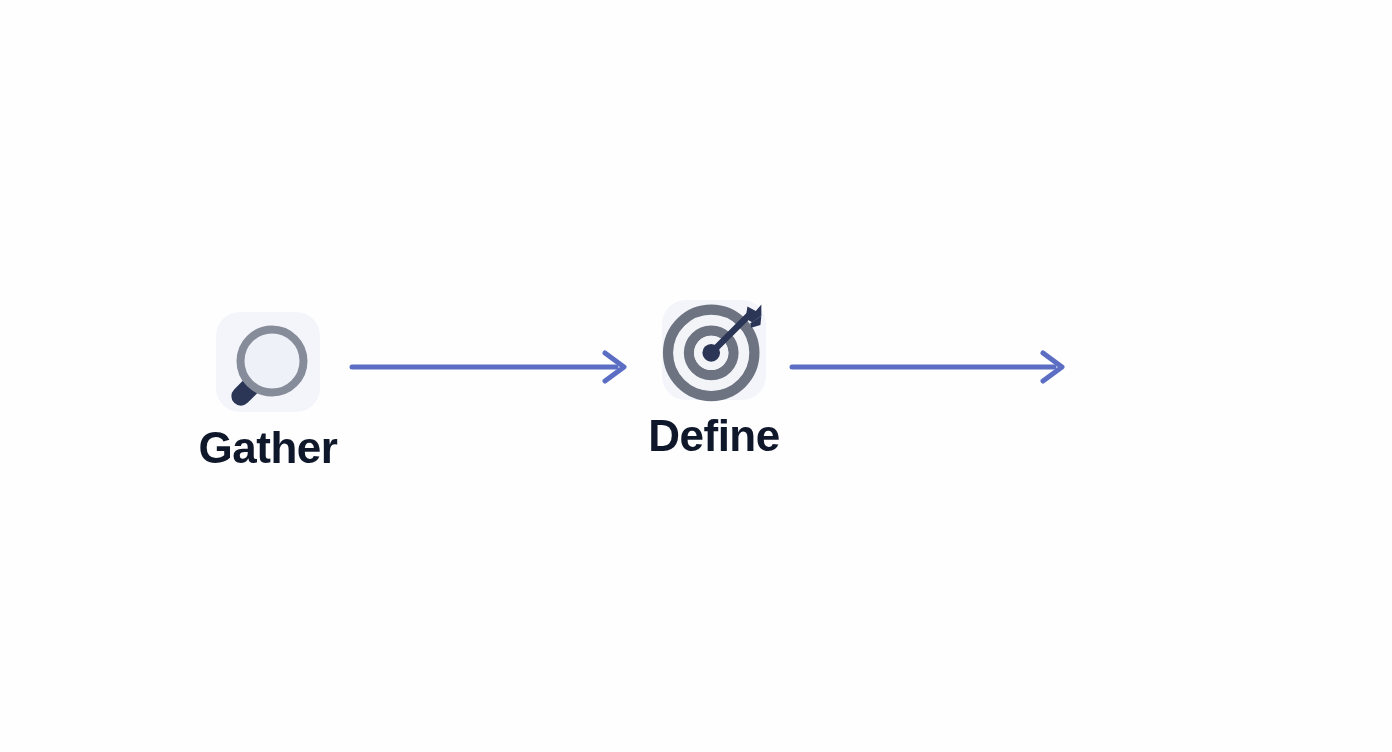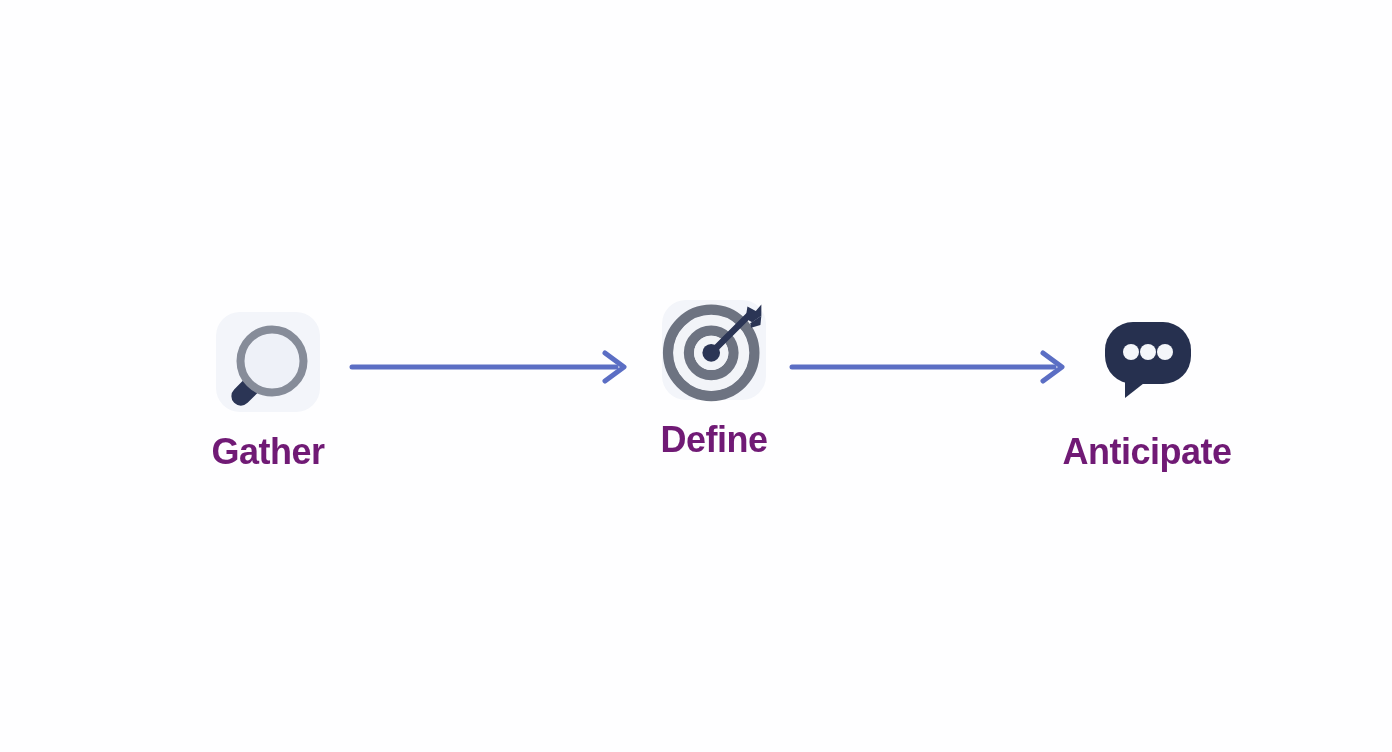--- a/index.html
+++ b/index.html
@@ -41,24 +41,24 @@
     position: absolute;
     left: 0;
     top: 0;
     width: 104px;
     height: 100px;
     border-radius: 24px;
     background: #f3f5fa;
   }
 
   .step-label {
-    margin-top: 20px;
-    font-size: 36px;
+    margin-top: 12px;
+    font-size: 44px;
     font-weight: bold;
-    color: #701a75;
+    color: #0f172a;
     letter-spacing: -0.5px;
     line-height: 1;
     white-space: nowrap;
   }
 
   
   #step-gather   { left: 150px; top: 312px; width: 236px; }
   #step-define   { left: 596px; top: 300px; width: 236px; }
   #step-anticipate { left: 1029px; top: 312px; width: 236px; }
 
@@ -122,29 +122,14 @@
       </svg>
     </div>
     <div class="step-label">Define</div>
   </div>
 
   <svg class="connector" id="connector-2" viewBox="0 0 282 40">
     <line x1="4" y1="20" x2="266" y2="20" stroke="#5b6ec4" stroke-width="5" stroke-linecap="round"></line>
     <polyline points="255,6 274,20 255,34" fill="none" stroke="#5b6ec4" stroke-width="5" stroke-linecap="round" stroke-linejoin="round"></polyline>
   </svg>
 
-  <div class="step" id="step-anticipate">
-    <div class="step-icon-wrap">
-      <svg class="icon-svg" width="104" height="102" viewBox="0 0 104 102">
-
-        <path d="M30 58 L30 86 L58 64 Z" fill="#26304f"></path>
-
-        <rect x="10" y="10" width="86" height="62" rx="28" fill="#26304f"></rect>
-
-        <circle cx="36" cy="40" r="8" fill="#f4f6fa"></circle>
-        <circle cx="53" cy="40" r="8" fill="#f4f6fa"></circle>
-        <circle cx="70" cy="40" r="8" fill="#f4f6fa"></circle>
-      </svg>
-    </div>
-    <div class="step-label">Anticipate</div>
-  </div>
 
 </div>
 
 </body></html>

